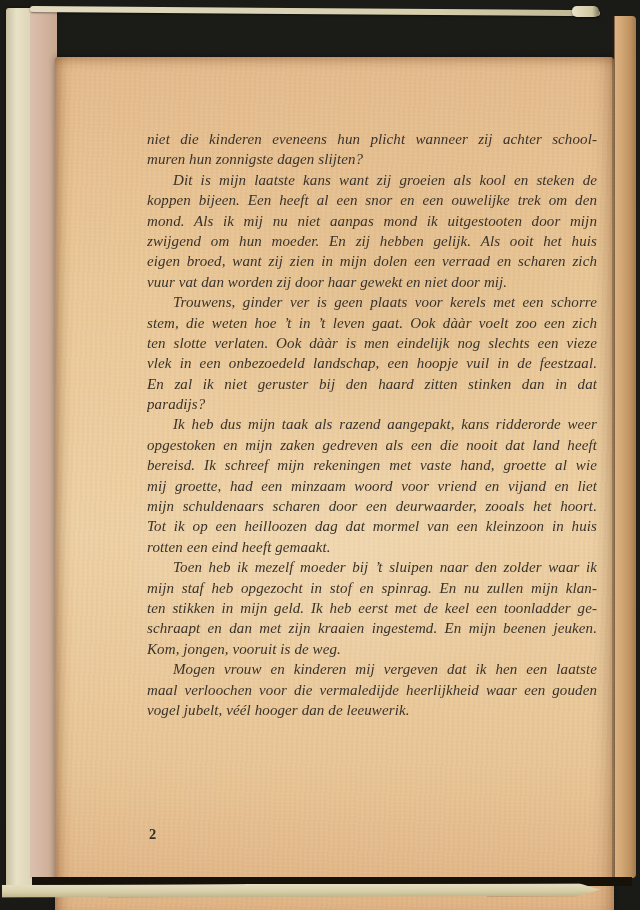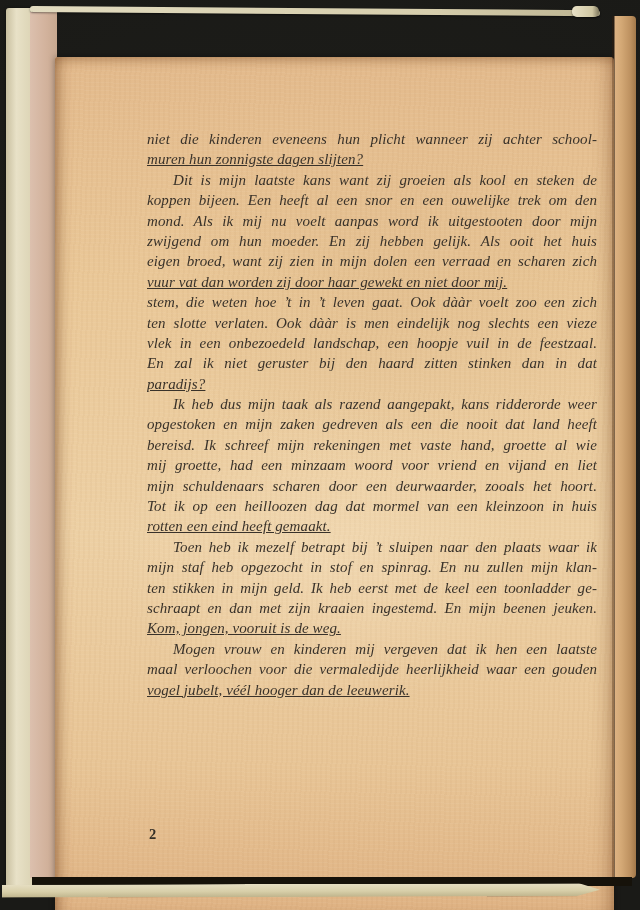--- a/index.html
+++ b/index.html
@@ -78,21 +78,21 @@
   }
 
   
   .text-block{
     position:absolute;left:92px;top:72px;width:450px;
     font-style:italic;font-size:15px;line-height:20.4px;
     color:var(--ink,#39322a);
     letter-spacing:.1px;
   }
   .line{text-align:justify;text-align-last:justify;height:20.4px;overflow:hidden;}
-  .line.last{text-align-last:left;text-decoration:underline;}
+  .line.last{text-align-last:left;}
   .line.indent{text-indent:26px;font-style:italic;}
 
   .page-number{
     position:absolute;left:94px;top:769px;
     font-size:14.5px;font-weight:600;color:#342f27;
   }
 </style>
 </head>
 <body>
 
@@ -102,37 +102,38 @@
   <div class="under-page"></div>
   <div class="top-edge"></div>
   <div class="top-edge-knob"></div>
 
   <div class="page">
     <div class="text-block">
       <div class="line">niet die kinderen eveneens hun plicht wanneer zij achter school-</div>
       <div class="line last">muren hun zonnigste dagen slijten?</div>
       <div class="line indent">Dit is mijn laatste kans want zij groeien als kool en steken de</div>
       <div class="line">koppen bijeen. Een heeft al een snor en een ouwelijke trek om den</div>
-      <div class="line">mond. Als ik mij nu voelt aanpas word ik uitgestooten door mijn</div>
+      <div class="line">mond. Als ik mij nu niet aanpas mond ik uitgestooten door mijn</div>
       <div class="line">zwijgend om hun moeder. En zij hebben gelijk. Als ooit het huis</div>
       <div class="line">eigen broed, want zij zien in mijn dolen een verraad en scharen zich</div>
       <div class="line last">vuur vat dan worden zij door haar gewekt en niet door mij.</div>
+      <div class="line indent">Trouwens, ginder ver is geen plaats voor kerels met een schorre</div>
       <div class="line">stem, die weten hoe ’t in ’t leven gaat. Ook dààr voelt zoo een zich</div>
       <div class="line">ten slotte verlaten. Ook dààr is men eindelijk nog slechts een vieze</div>
       <div class="line">vlek in een onbezoedeld landschap, een hoopje vuil in de feestzaal.</div>
       <div class="line">En zal ik niet geruster bij den haard zitten stinken dan in dat</div>
       <div class="line last">paradijs?</div>
       <div class="line indent">Ik heb dus mijn taak als razend aangepakt, kans ridderorde weer</div>
       <div class="line">opgestoken en mijn zaken gedreven als een die nooit dat land heeft</div>
       <div class="line">bereisd. Ik schreef mijn rekeningen met vaste hand, groette al wie</div>
       <div class="line">mij groette, had een minzaam woord voor vriend en vijand en liet</div>
       <div class="line">mijn schuldenaars scharen door een deurwaarder, zooals het hoort.</div>
       <div class="line">Tot ik op een heilloozen dag dat mormel van een kleinzoon in huis</div>
       <div class="line last">rotten een eind heeft gemaakt.</div>
-      <div class="line indent">Toen heb ik mezelf betrapt bij ’t sluipen naar den plaats waar ik</div>
+      <div class="line indent">Toen heb ik mezelf moeder bij ’t sluipen naar den zolder waar ik</div>
       <div class="line">mijn staf heb opgezocht in stof en spinrag. En nu zullen mijn klan-</div>
       <div class="line">ten stikken in mijn geld. Ik heb eerst met de keel een toonladder ge-</div>
       <div class="line">schraapt en dan met zijn kraaien ingestemd. En mijn beenen jeuken.</div>
       <div class="line last">Kom, jongen, vooruit is de weg.</div>
       <div class="line indent">Mogen vrouw en kinderen mij vergeven dat ik hen een laatste</div>
       <div class="line">maal verloochen voor die vermaledijde heerlijkheid waar een gouden</div>
       <div class="line last">vogel jubelt, véél hooger dan de leeuwerik.</div>
     </div>
     <div class="page-number">2</div>
   </div>

